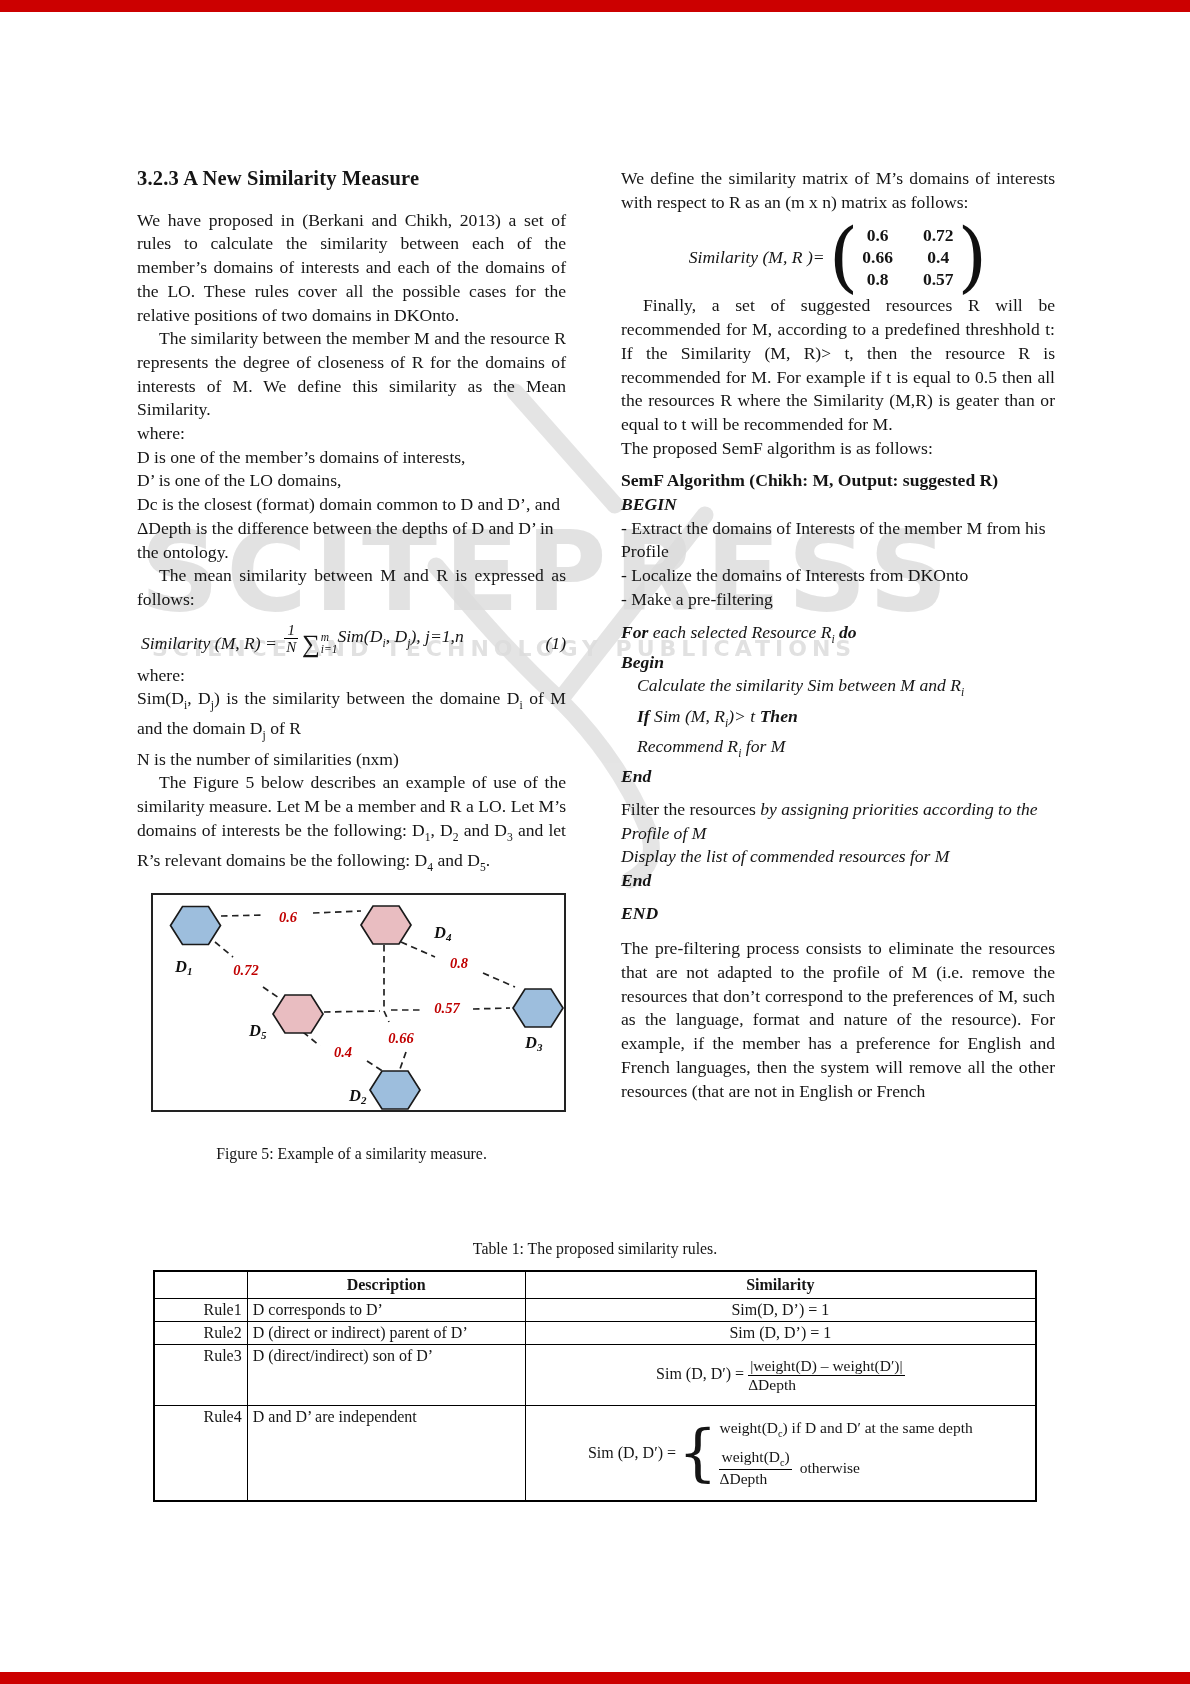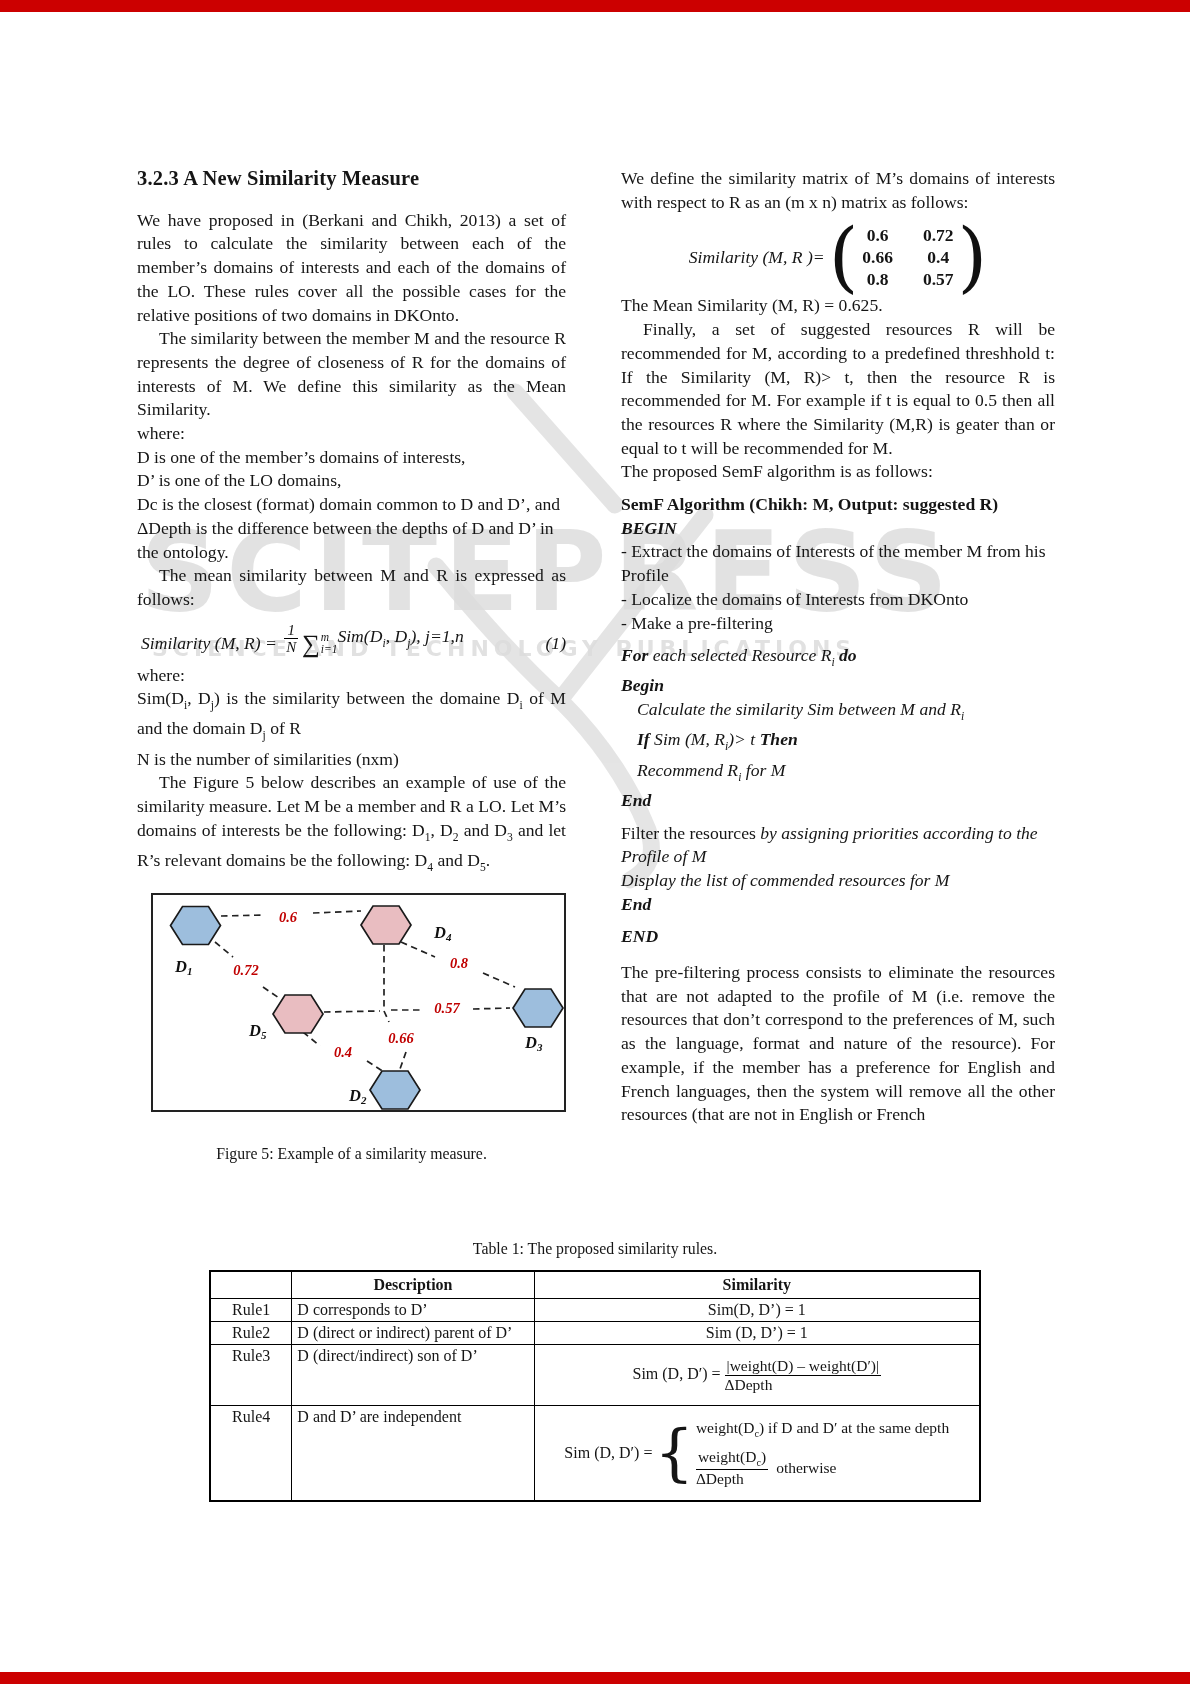--- a/index.html
+++ b/index.html
@@ -61,25 +61,25 @@
   .hex.blue{fill:#9dbedd;}
   .hex.pink{fill:#e9bdc1;}
   .nlab{font-family:"Liberation Serif",serif;font-size:16.5px;font-weight:bold;font-style:italic;fill:#111;}
   .nsub{font-size:11px;}
   .elab{font-family:"Liberation Serif",serif;font-size:14.5px;font-weight:bold;font-style:italic;
         fill:#c00000;text-anchor:middle;}
 
   
   .bottom-block{position:absolute;left:0;top:1240px;width:1190px;z-index:1;}
   .table-caption{text-align:center;font-size:15.8px;}
-  table.rules{margin:12px auto 0 auto;border-collapse:collapse;width:772px;border:2px solid #000;
+  table.rules{margin:12px auto 0 auto;border-collapse:collapse;width:884px;border:2px solid #000;
               font-size:16px;line-height:1.25;}
   table.rules td,table.rules th{border:1px solid #000;padding:1px 5px;vertical-align:middle;}
   th.h{font-weight:bold;text-align:center;height:24px;}
-  td.rule{width:72px;text-align:center;}
+  td.rule{width:72px;text-align:right;}
   td.desc{width:238px;text-align:left;}
   td.sim{width:446px;text-align:center;}
   .tfrac{display:inline-flex;flex-direction:column;text-align:left;line-height:1.15;
          vertical-align:middle;font-size:15.5px;}
   .tfrac .num{border-bottom:1.4px solid #000;padding:0 2px;}
   .cases{display:inline-flex;align-items:center;text-align:left;}
   .brace{font-size:62px;line-height:.8;font-family:"DejaVu Serif",serif;font-weight:400;margin:0 2px;}
   .case-rows{display:flex;flex-direction:column;align-items:flex-start;row-gap:7px;font-size:15.5px;}
   .case-otherwise{display:inline-flex;align-items:center;gap:8px;}
 </style>
@@ -183,21 +183,20 @@
         <span>0.6</span>
           <span>0.72</span>
         <span>0.66</span>
           <span>0.4</span>
         <span>0.8</span>
           <span>0.57</span>
       </span>
       <span class="mparen">)</span>
     </div>
 
-    <p class="plain">The Mean Similarity (M, R) = 0.625.</p>
     <p class="ind">Finally, a set of suggested resources R will be recommended for M, according to a predefined threshhold t: If the Similarity (M, R)&gt; t, then the resource R is recommended for M. For example if t is equal to 0.5 then all the resources R where the Similarity (M,R) is geater than or equal to t will be recommended for M.</p>
     <p class="plain">The proposed SemF algorithm is as follows:</p>
 
     <div class="algo">
       <div class="b gap nowrap">SemF Algorithm (Chikh: M, Output: suggested R)</div>
       <div class="bi">BEGIN</div>
       <div>- Extract the domains of Interests of the member M from his Profile</div>
       <div>- Localize the domains of Interests from DKOnto</div>
       <div>- Make a pre-filtering</div>
       <div class="gap"><span class="bi">For</span><span class="it"> each selected Resource R</span><sub class="it">i</sub><span> </span><span class="bi">do</span></div>

